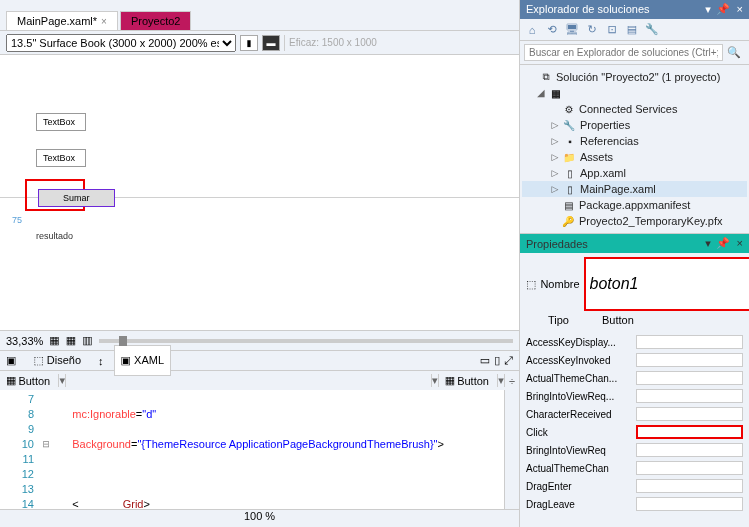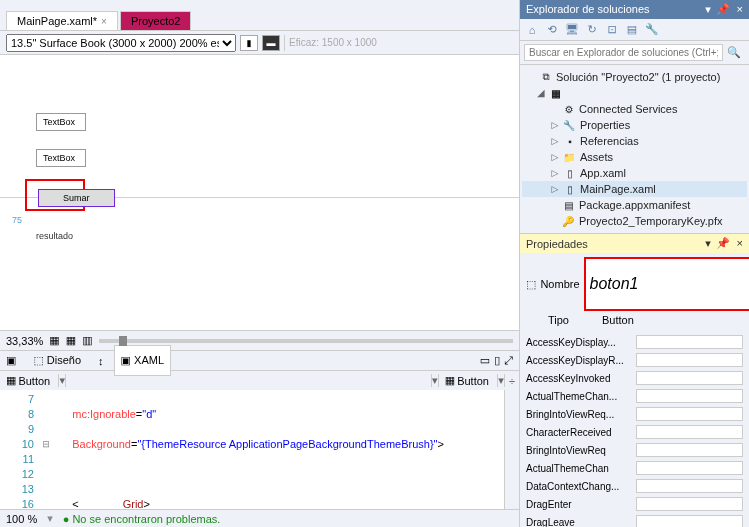--- a/index.html
+++ b/index.html
@@ -43,21 +43,21 @@
   .gutter { width: 40px; background: #fff; color: #2b91af; text-align: right; padding: 2px 6px 0 0; line-height: 15px; }
   .gutter div { height: 15px; }
   .code-lines { flex: 1; padding: 2px 0 0 8px; line-height: 15px; white-space: pre; overflow: hidden; }
   .code-lines div { height: 15px; }
   .collapse-col { width: 12px; color: #888; padding-top: 2px; line-height: 15px; }
   .collapse-col div { height: 15px; text-align: center; font-size: 9px; }
   .xml-tag { color: #a31515; padding-left: 44px; }
   .xml-attr { color: #ff4040; }
   .xml-val { color: #0000ff; }
   
-  .status-bar { position: absolute; bottom: 0; left: 0; right: 0; height: 18px; background: #eef2f8; border-top: 1px solid #ccc; display: flex; align-items: center; padding: 0 6px; font-size: 10px; gap: 10px;}
+  .status-bar { position: absolute; bottom: 0; left: 0; right: 0; height: 18px; background: #eef2f8; border-top: 1px solid #ccc; display: flex; align-items: center; padding: 0 6px; font-size: 10px; gap: 10px; flex-direction: column;}
   .status-ok { color: #1a8a1a; display:flex; align-items:center; gap:3px;}
   
   .side-area { position: absolute; right: 0; top: 0; width: 229px; height: 527px; background: #eef2f8; }
   
   .panel-title { background: #5a7ea8; color: #fff; padding: 3px 6px; font-size: 11px; display: flex; }
   .panel-title .ticons { margin-left: auto; display: flex; gap: 6px; font-size: 10px; }
   
   .se-toolbar { height: 22px; background: #eef2f8; border-bottom: 1px solid #ccc; display: flex; align-items: center; gap: 4px; padding: 0 4px; }
   .se-toolbar .tico { width: 16px; height: 16px; display: inline-flex; align-items: center; justify-content: center; font-size: 11px; color: #5a7ea8; }
   
@@ -65,21 +65,21 @@
   .se-search input { flex: 1; border: 1px solid #ccc; padding: 2px 4px; font-size: 10px; color: #999; }
   
   .tree { padding: 4px 2px; font-size: 11px; color: #222; }
   .tree-row { display: flex; align-items: center; height: 16px; gap: 3px; padding-left: 4px; }
   .tree-row .exp { width: 10px; color: #666; font-size: 9px; display:inline-block; text-align:center;}
   .tree-row .ico { width: 14px; display: inline-flex; justify-content: center; font-size: 10px; }
   .tree-row.bold { font-weight: bold; }
   .tree-row.active { background: #d6e6f5; }
   
   .props-panel { border-top: 1px solid #ccc; }
-  .props-title { background: #fef9c3; color: #333; padding: 3px 6px; font-size: 11px; display: flex; align-items: center; }
+  .props-title { background: #14b8a6; color: #333; padding: 3px 6px; font-size: 11px; display: flex; align-items: center; }
   .props-title .ticons { margin-left: auto; display: flex; gap: 6px; font-size: 10px; }
   
   .props-head { padding: 4px 6px; }
   .props-head-row { display: flex; align-items: center; margin-bottom: 3px; gap: 4px; }
   .props-head-row label { width: 50px; font-size: 11px; }
   .name-input { flex:1; border: 1px solid #999; padding: 16px 4px; font-size: 16px; font-style: italic; }
   .red-box { border: 2px solid #e00 !important; }
   .tool-ico { width: 14px; height: 14px; display: inline-flex; align-items: center; justify-content: center; font-size: 10px; border:1px solid #aaa; background:#fff;}
   
   .props-list { overflow-y: auto; height: 260px; }
@@ -161,21 +161,21 @@
 
   <div class="code-area">
     <div class="gutter">
       <div>7</div>
         <div>8</div>
         <div>9</div>
       <div>10</div>
         <div>11</div>
         <div>12</div>
       <div>13</div>
-        <div>16</div>
+        <div>14</div>
         <div>15</div>
 
     </div>
     <div class="collapse-col">
       <div></div>
         <div></div>
         <div></div>
         <div>⊟</div>
         <div></div>
         <div></div>
@@ -304,52 +304,48 @@
         <label>Tipo</label>
         <span>Button</span>
       </div>
     </div>
     <div class="props-list">
       <div class="prop-row">
           <span class="pname">AccessKeyDisplay...</span>
           <span class="pval"></span>
         </div>
       <div class="prop-row">
-          <span class="pname">AccessKeyDisplayR...</span>
-          <span class="pval"></span>
-        </div>
-      <div class="prop-row">
           <span class="pname">AccessKeyInvoked</span>
           <span class="pval"></span>
         </div>
       <div class="prop-row">
           <span class="pname">ActualThemeChan...</span>
           <span class="pval"></span>
         </div>
       <div class="prop-row">
           <span class="pname">BringIntoViewReq...</span>
           <span class="pval"></span>
         </div>
       <div class="prop-row">
           <span class="pname">CharacterReceived</span>
           <span class="pval"></span>
         </div>
       <div class="prop-row">
+          <span class="pname">Click</span>
+          <span class="pval red"></span>
+        </div>
+      <div class="prop-row">
           <span class="pname">BringIntoViewReq</span>
           <span class="pval"></span>
         </div>
       <div class="prop-row">
           <span class="pname">ActualThemeChan</span>
           <span class="pval"></span>
         </div>
       <div class="prop-row">
-          <span class="pname">DataContextChang...</span>
-          <span class="pval"></span>
-        </div>
-      <div class="prop-row">
           <span class="pname">DragEnter</span>
           <span class="pval"></span>
         </div>
       <div class="prop-row">
           <span class="pname">DragLeave</span>
           <span class="pval"></span>
         </div>
 
     </div>
   </div>

